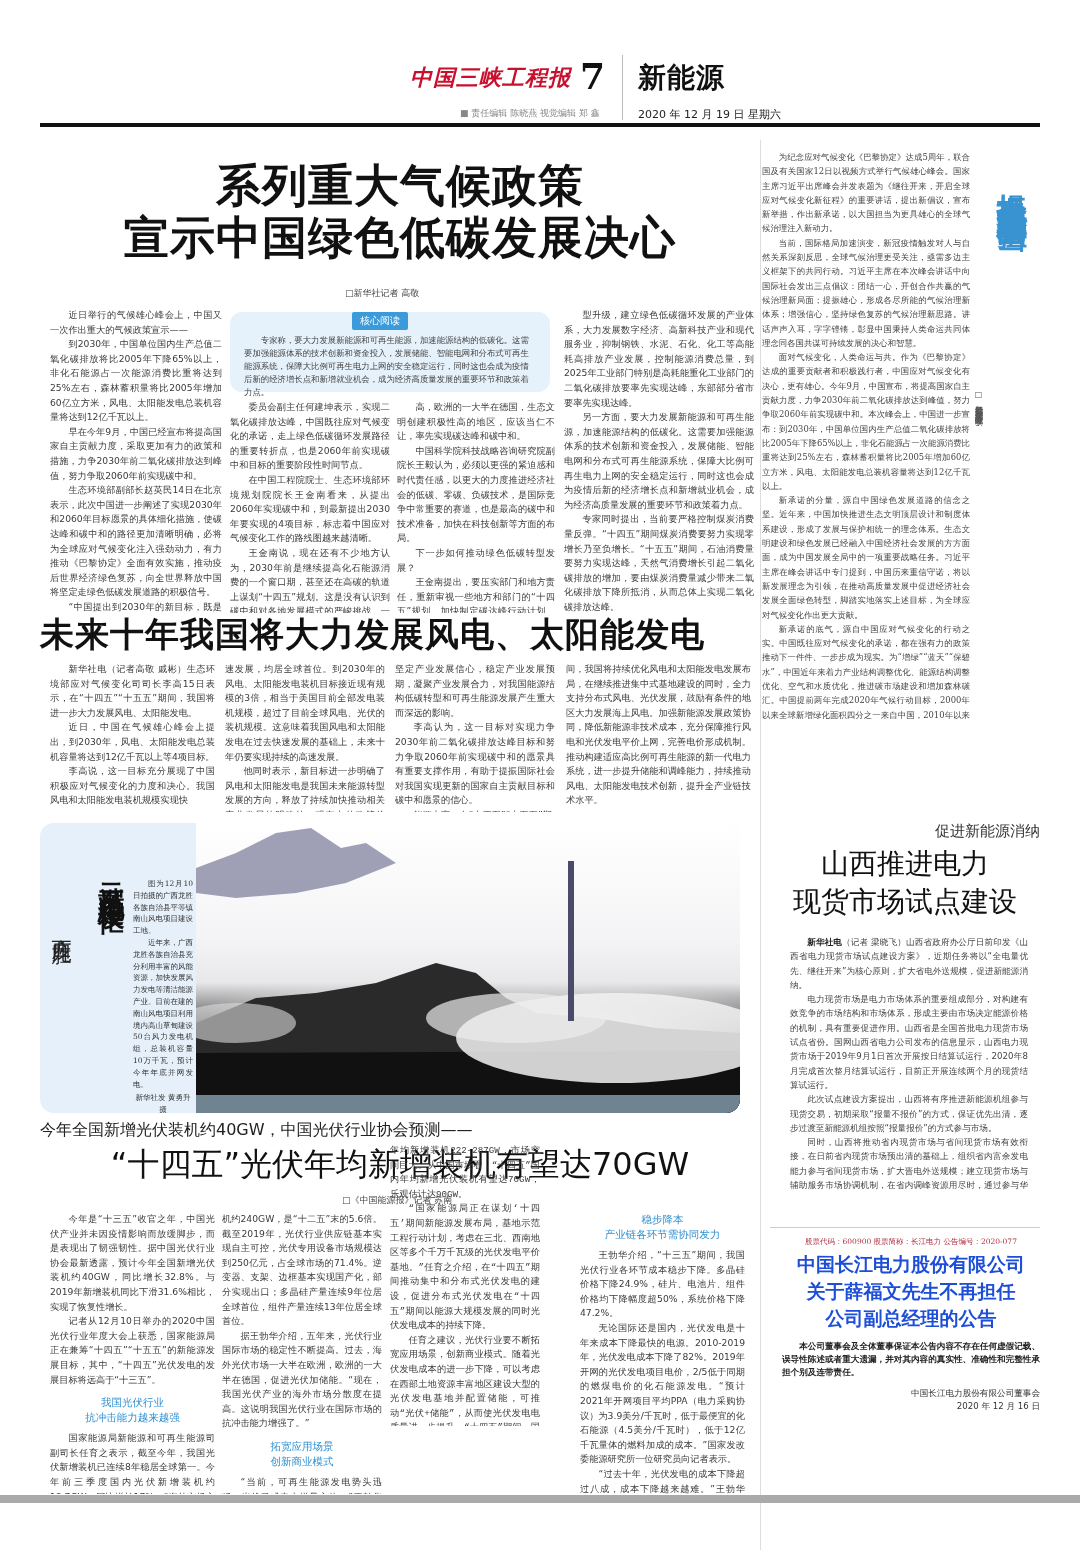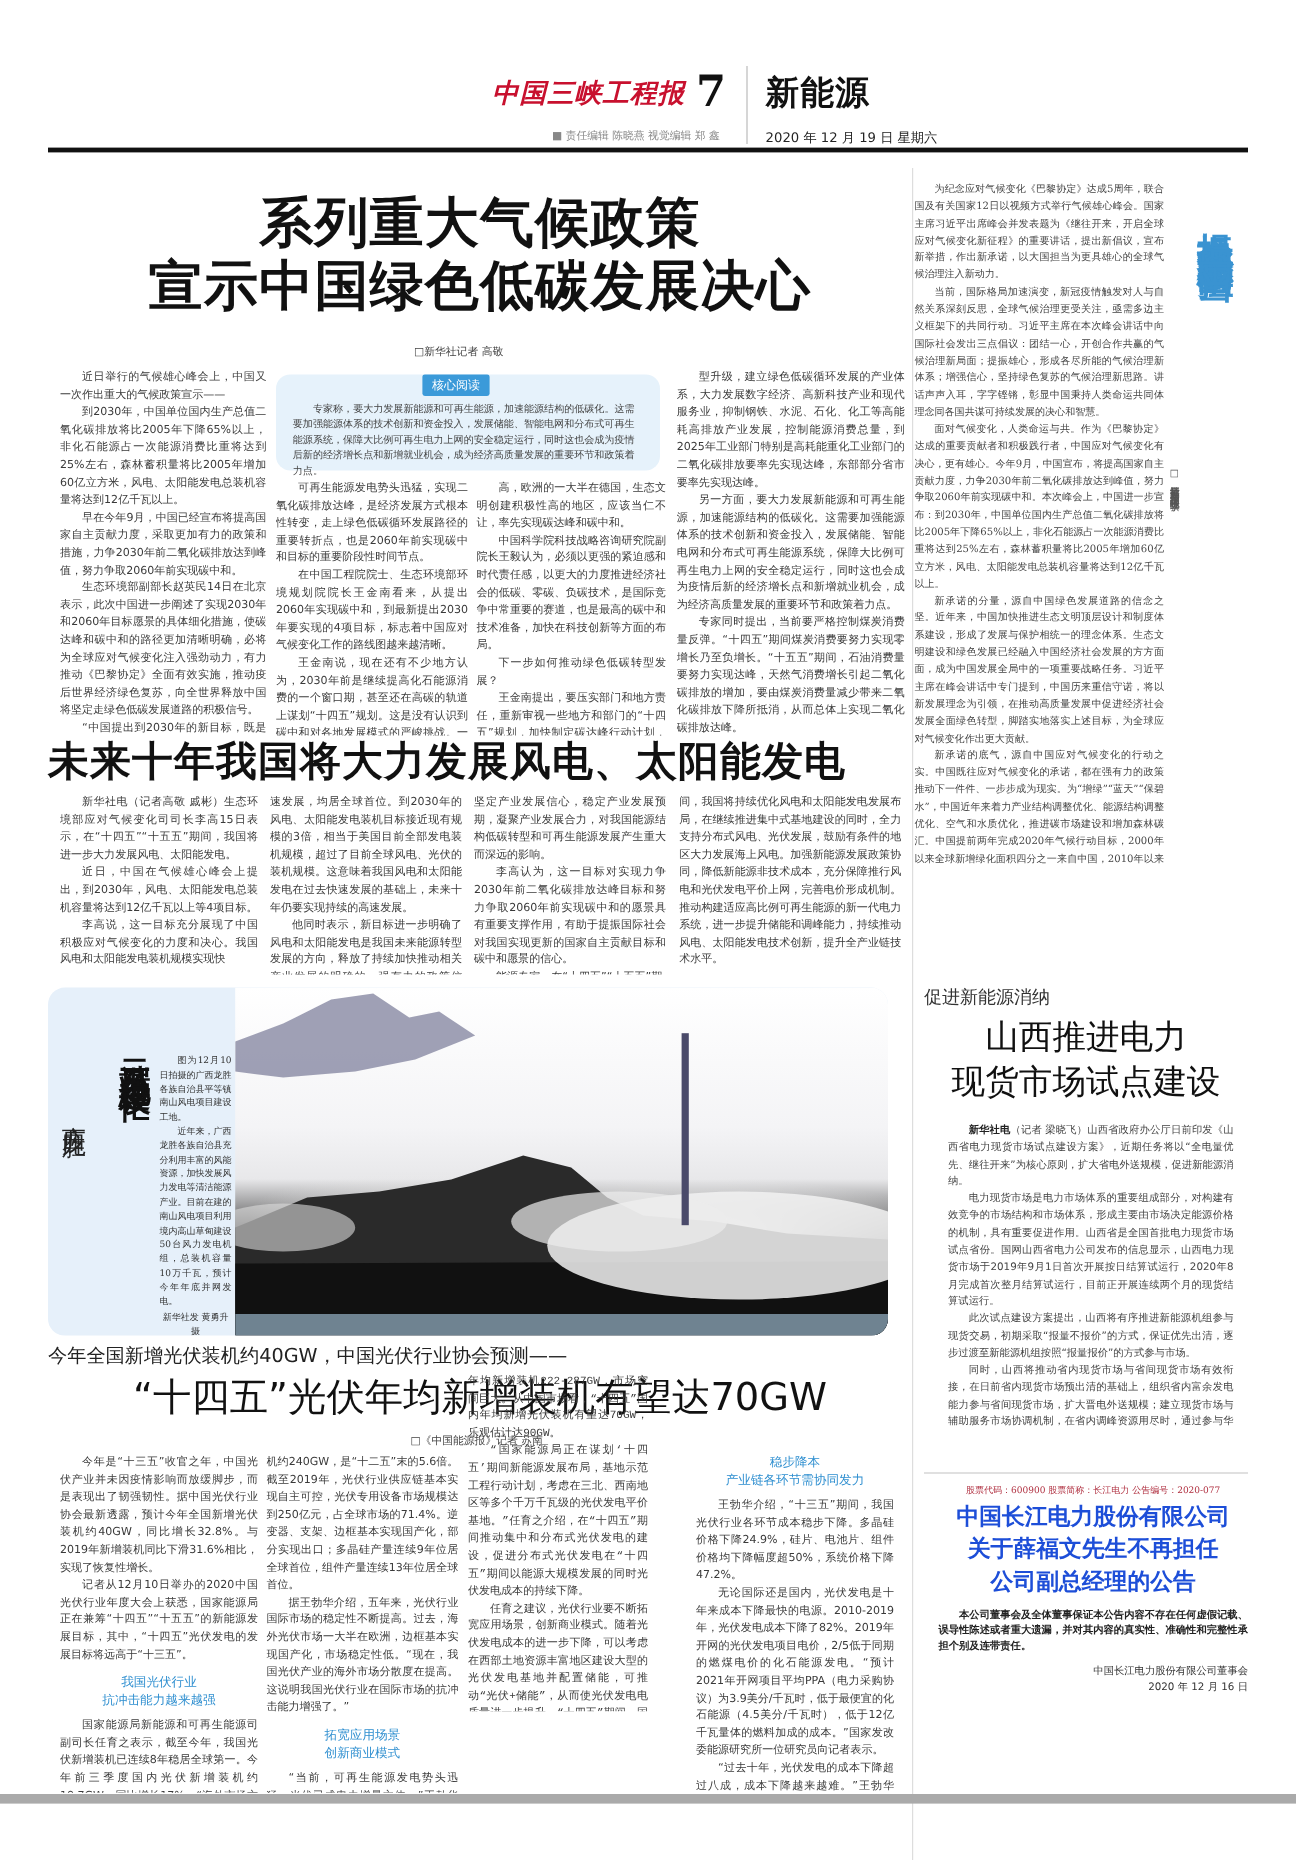--- a/index.html
+++ b/index.html
@@ -50,21 +50,21 @@
   }
   .mountain { position: absolute; left: 0; top: 0; width: 544px; height: 290px; }
   .crane { position: absolute; left: 372px; top: 38px; width: 6px; height: 160px; background: #4a4a6a; }
   .photo-title { position: absolute; left: 55px; top: 40px; font-family: "DejaVu Serif", serif; font-weight: bold; font-size: 26px; line-height: 34px; width: 34px; color: #111; writing-mode: vertical-rl; letter-spacing: 4px; }
   .photo-place { position: absolute; left: 10px; top: 100px; font-size: 20px; width: 26px; color: #222; writing-mode: vertical-rl; letter-spacing: 2px; }
   .photo-caption { position: absolute; left: 93px; top: 55px; width: 60px; font-family: "DejaVu Serif", serif; font-size: 7.5px; line-height: 11.8px; color: #333; text-align: justify; }
   .photo-caption p { text-indent: 2em; }
   .photo-credit { text-align: center; margin-top: 2px; }
 
   
-  .sx-kicker { position: absolute; left: 770px; top: 822px; width: 270px; text-align: left; font-size: 15px; color: #333; }
+  .sx-kicker { position: absolute; left: 770px; top: 822px; width: 270px; text-align: right; font-size: 15px; color: #333; }
   .sx-title { position: absolute; left: 770px; top: 845px; width: 270px; text-align: center; font-size: 28px; line-height: 38px; color: #111; }
   .sx-body { position: absolute; left: 790px; top: 935px; width: 238px; height: 255px; font-size: 8.6px; line-height: 14.3px; color: #444; text-align: justify; overflow: hidden; }
   .sx-body p { text-indent: 2em; }
   .sx-body b { color: #222; }
 
   
   .h4-kicker { position: absolute; left: 40px; top: 1120px; width: 720px; font-size: 16px; color: #222; }
   .h4 { position: absolute; left: 40px; top: 1143px; width: 720px; text-align: center; font-size: 32px; color: #111; white-space: nowrap; }
   .subhead { color: #2f8fd0; text-align: center; font-size: 10.5px; line-height: 15px; margin: 8px 0 6px 0; text-indent: 0 !important; }
 
@@ -109,21 +109,21 @@
     <p>生态环境部副部长赵英民14日在北京表示，此次中国进一步阐述了实现2030年和2060年目标愿景的具体细化措施，使碳达峰和碳中和的路径更加清晰明确，必将为全球应对气候变化注入强劲动力，有力推动《巴黎协定》全面有效实施，推动疫后世界经济绿色复苏，向全世界释放中国将坚定走绿色低碳发展道路的积极信号。</p>
     <p>“中国提出到2030年的新目标，既是对国家自主贡献目标的全面强化和更新，也是实现2030年前二氧化碳排放达峰的重要保障措施。”国家气候变化专家</p>
   </div>
 
   <div class="core-box">
     <span class="core-tag">核心阅读</span>
     <div class="core-text">专家称，要大力发展新能源和可再生能源，加速能源结构的低碳化。这需要加强能源体系的技术创新和资金投入，发展储能、智能电网和分布式可再生能源系统，保障大比例可再生电力上网的安全稳定运行，同时这也会成为疫情后新的经济增长点和新增就业机会，成为经济高质量发展的重要环节和政策着力点。</div>
   </div>
 
   <div class="col" style="left:230px; top:400px; width:160px; height:213px;">
-    <p>可再生能源发电势头迅猛，实现二氧化碳排放达峰，是经济发展方式根本性转变，走上绿色低碳循环发展路径的重要转折点，也是2060年前实现碳中和目标的重要阶段性时间节点。</p>
+    <p>委员会副主任何建坤表示，实现二氧化碳排放达峰，中国既往应对气候变化的承诺，走上绿色低碳循环发展路径的重要转折点，也是2060年前实现碳中和目标的重要阶段性时间节点。</p>
     <p>在中国工程院院士、生态环境部环境规划院院长王金南看来，从提出2060年实现碳中和，到最新提出2030年要实现的4项目标，标志着中国应对气候变化工作的路线图越来越清晰。</p>
     <p>王金南说，现在还有不少地方认为，2030年前是继续提高化石能源消费的一个窗口期，甚至还在高碳的轨道上谋划“十四五”规划。这是没有认识到碳中和对各地发展模式的严峻挑战。一些地方和部门应该重新审视目前的“十四五”规划和思路。</p>
 
   </div>
   <div class="col" style="left:397px; top:400px; width:158px; height:213px;">
     <p>高，欧洲的一大半在德国，生态文明创建积极性高的地区，应该当仁不让，率先实现碳达峰和碳中和。</p>
     <p>中国科学院科技战略咨询研究院副院长王毅认为，必须以更强的紧迫感和时代责任感，以更大的力度推进经济社会的低碳、零碳、负碳技术，是国际竞争中常重要的赛道，也是最高的碳中和技术准备，加快在科技创新等方面的布局。</p>
     <p>下一步如何推动绿色低碳转型发展？</p>
     <p>王金南提出，要压实部门和地方责任，重新审视一些地方和部门的“十四五”规划，加快制定碳达峰行动计划，制定可再生能源和清洁能源的发展规划，同时要统筹协调应对气候变化与生态环境保护，让气候变化成为“十四五”生态环境保护规划的主流化内容。</p>
 
@@ -206,21 +206,21 @@
   <div class="col" style="left:50px; top:1212px; width:165px; height:282px;">
     <p>今年是“十三五”收官之年，中国光伏产业并未因疫情影响而放缓脚步，而是表现出了韧强韧性。据中国光伏行业协会最新透露，预计今年全国新增光伏装机约40GW，同比增长32.8%。与2019年新增装机同比下滑31.6%相比，实现了恢复性增长。</p>
     <p>记者从12月10日举办的2020中国光伏行业年度大会上获悉，国家能源局正在兼筹“十四五”“十五五”的新能源发展目标，其中，“十四五”光伏发电的发展目标将远高于“十三五”。</p>
     <div class="subhead" style="white-space:pre-line">我国光伏行业
 抗冲击能力越来越强</div>
     <p>国家能源局新能源和可再生能源司副司长任育之表示，截至今年，我国光伏新增装机已连续8年稳居全球第一。今年前三季度国内光伏新增装机约18.7GW，同比增长17%。“海外市场方面，今年是新冠疫情影响为主，但海外光伏发电规模持续扩大，成为全国第三大市场。”</p>
 
   </div>
   <div class="col" style="left:222px; top:1212px; width:160px; height:282px;">
     <p style="text-indent:0">机约240GW，是“十二五”末的5.6倍。截至2019年，光伏行业供应链基本实现自主可控，光伏专用设备市场规模达到250亿元，占全球市场的71.4%。逆变器、支架、边框基本实现国产化，部分实现出口；多晶硅产量连续9年位居全球首位，组件产量连续13年位居全球首位。</p>
-    <p>据王勃华介绍，五年来，光伏行业国际市场的稳定性不断提高。过去，海外光伏市场一大半在欧洲，边框基本实现国产化，市场稳定性低。“现在，我国光伏产业的海外市场分散度在提高。这说明我国光伏行业在国际市场的抗冲击能力增强了。”</p>
+    <p>据王勃华介绍，五年来，光伏行业国际市场的稳定性不断提高。过去，海外光伏市场一大半在欧洲，欧洲的一大半在德国，促进光伏加储能。“现在，我国光伏产业的海外市场分散度在提高。这说明我国光伏行业在国际市场的抗冲击能力增强了。”</p>
     <div class="subhead" style="white-space:pre-line">拓宽应用场景
 创新商业模式</div>
     <p>“当前，可再生能源发电势头迅猛，光伏已成电力增量主体。”王勃华表示，在2019-2025年，可再生能源将满足99%的全球电力需求增量。到2025年，可再生能源在新增发电装机中占比将达到95%，其中，光伏在所有可再生能源新增装机中的占比将达到60%。他预计，从2021到2025年，全球</p>
   </div>
   <div class="col" style="left:390px; top:1144px; width:150px; height:282px;font-family:Liberation Mono, monospace;">
     <p style="text-indent:0">年均新增装机222-287GW，市场空间巨大。从中国市场看，“十四五”国内年均新增光伏装机有望达70GW，乐观估计达90GW。</p>
     <p>“国家能源局正在谋划‘十四五’期间新能源发展布局，基地示范工程行动计划，考虑在三北、西南地区等多个千万千瓦级的光伏发电平价基地。”任育之介绍，在“十四五”期间推动集中和分布式光伏发电的建设，促进分布式光伏发电在“十四五”期间以能源大规模发展的同时光伏发电成本的持续下降。</p>
     <p>任育之建议，光伏行业要不断拓宽应用场景，创新商业模式。随着光伏发电成本的进一步下降，可以考虑在西部土地资源丰富地区建设大型的光伏发电基地并配置储能，可推动“光伏+储能”，从而使光伏发电电质量进一步提升。“十四五”期间，国家将推动一批示范项目建设，促进光伏加储能、光伏治沙、光伏制氢等新产业新业态的发展，并实施一批行动计划，促进光伏发电多元开发。</p>
   </div>
   <div class="col" style="left:580px; top:1212px; width:165px; height:282px;">

